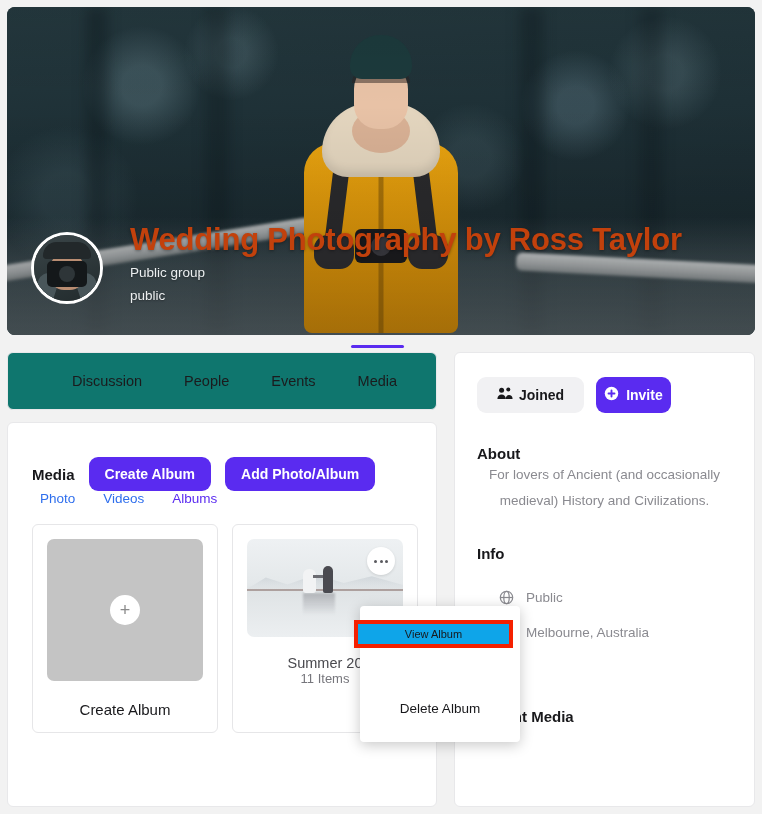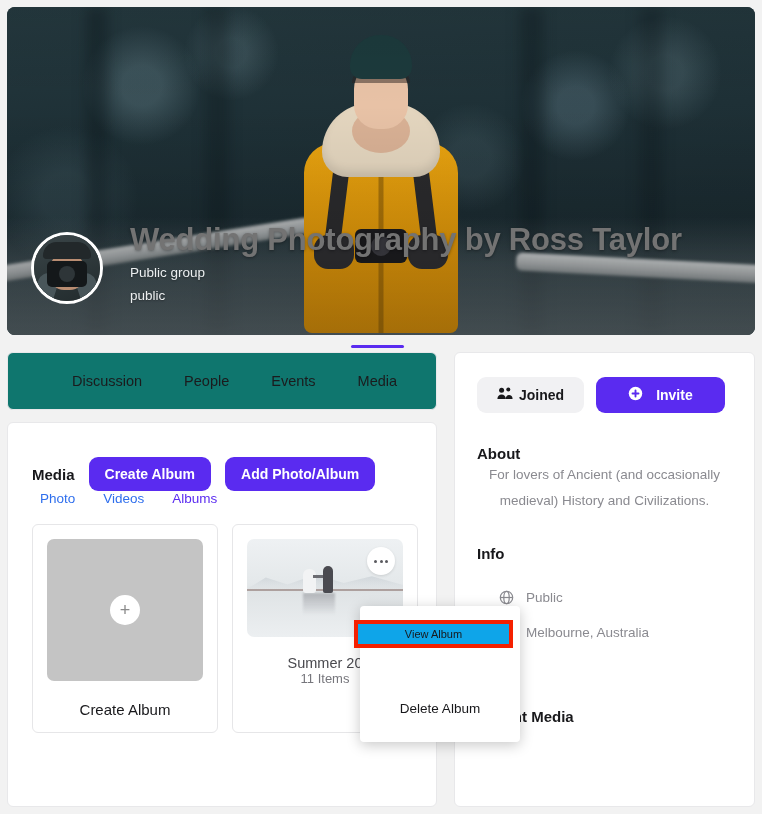--- a/index.html
+++ b/index.html
@@ -139,21 +139,21 @@
   .av-hat { position:absolute; left:50%; transform:translateX(-50%); top:7px; width:48px; height:17px; background:#22282a; border-radius:16px 16px 4px 4px;}
   .av-face { position:absolute; left:50%; transform:translateX(-50%); top:19px; width:34px; height:36px; background:#b98d72; border-radius:14px;}
   .av-cam { position:absolute; left:50%; transform:translateX(-50%); top:26px; width:40px; height:26px; background:#14181a; border-radius:5px;}
   .av-cam::after{content:"";position:absolute;left:50%;top:50%;transform:translate(-50%,-50%);width:16px;height:16px;border-radius:50%;background:#2e3538;}
   .av-arm-l { position:absolute; left:2px; top:38px; width:20px; height:32px; background:#49565a; border-radius:10px; transform:rotate(18deg);}
   .av-arm-r { position:absolute; right:2px; top:38px; width:20px; height:32px; background:#49565a; border-radius:10px; transform:rotate(-18deg);}
 
   .group-title {
     position: absolute;
     left: 130px; top: 222px;
-    color: #737373;
+    color: #c2410c;
     font-size: 31px;
     font-weight: 700;
     letter-spacing: -.2px;
     text-shadow: 0 1px 3px rgba(0,0,0,.35);
     white-space: nowrap;
   }
   .group-meta {
     position: absolute;
     left: 130px;
     color: #eceff0;
@@ -326,21 +326,21 @@
     border-radius: 6px;
     padding: 24px 22px 0 22px;
   }
   .right-actions { display: flex; gap: 12px; }
   .btn-joined {
     background: #f1f1f3;
     color: #18181b;
     display: flex; align-items: center; gap: 6px;
     padding: 9px 20px;
   }
-  .btn-invite { display: flex; align-items: center; gap: 13px; padding: 9px 32px; }
+  .btn-invite { display: flex; align-items: center; gap: 7px; padding: 9px 8px; }
   .sect-title {
     font-size: 15px;
     font-weight: 700;
     color: #18181b;
     margin-top: 32px;
   }
   .about-text {
     font-size: 13.5px;
     color: #8a8a90;
     line-height: 1.9;

